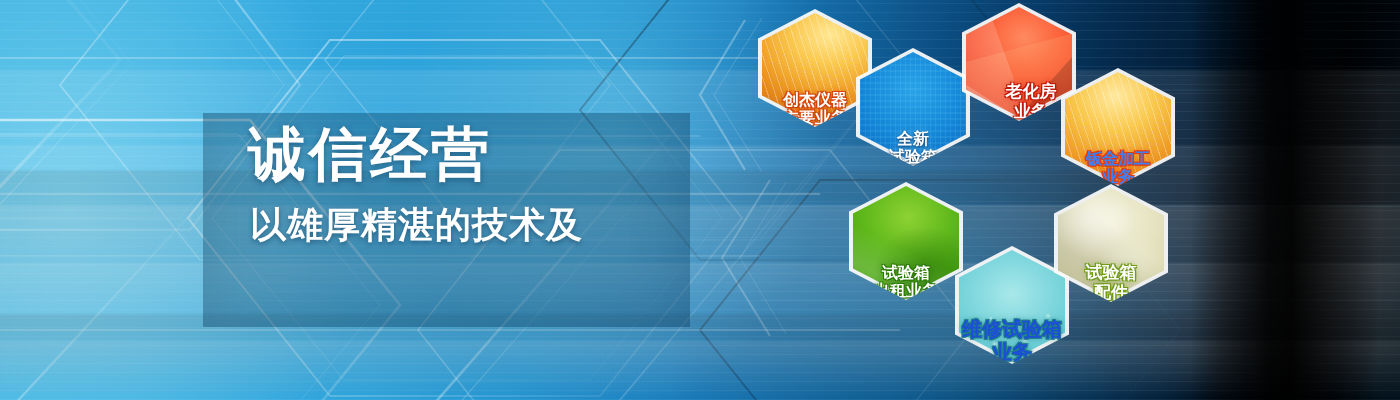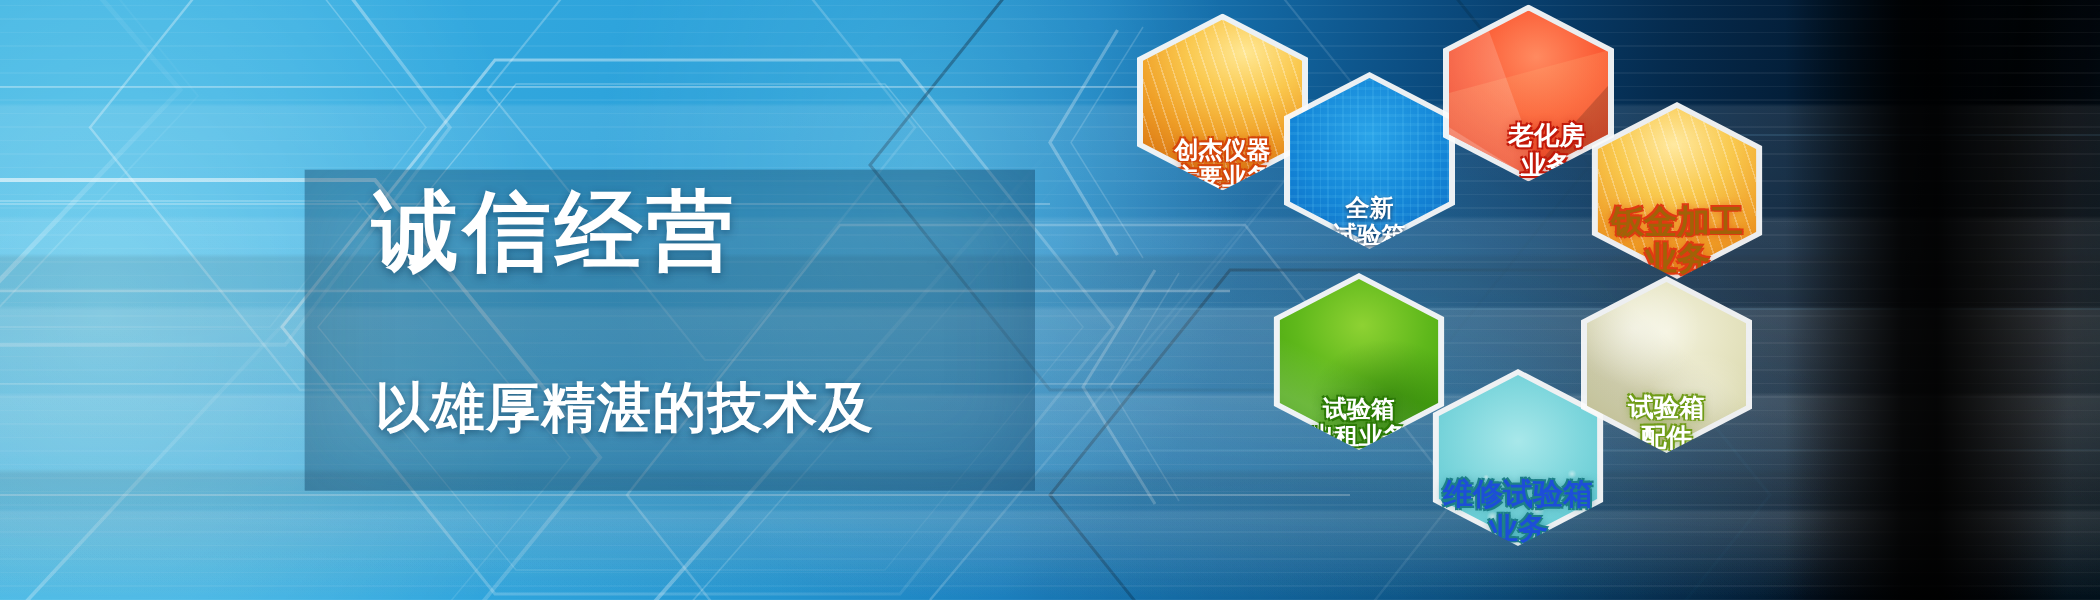--- a/index.html
+++ b/index.html
@@ -95,21 +95,21 @@
     text-shadow:0 2px 6px rgba(0,40,70,.45);
     font-family:"DejaVu Sans","Liberation Sans",sans-serif;
   }
   .slogan-sub{
     position:absolute;left:47px;top:88px;
     font-size:36px;line-height:47px;font-weight:bold;color:#ffffff;
     letter-spacing:1px;
     text-shadow:0 2px 5px rgba(0,40,70,.45);
     font-family:"DejaVu Sans","Liberation Sans",sans-serif;
   }
-  .slogan-sub div{white-space:nowrap;margin-top:48px;}
+  .slogan-sub div{white-space:nowrap;}
 
   
   .hexes{position:absolute;inset:0;}
   .hex{
     position:absolute;
     display:flex;align-items:flex-end;justify-content:center;
     clip-path:polygon(50% 0%,100% 25%,100% 75%,50% 100%,0% 75%,0% 25%);
     background:rgba(255,255,255,.92);
     filter:drop-shadow(0 3px 5px rgba(0,0,0,.35));
   }
@@ -150,21 +150,21 @@
       radial-gradient(ellipse 130% 110% at 50% 40%, #a8e8ea 0%, #7fd7dd 30%, #58c5cf 62%, #41b4c0 88%, #35a4b0 100%);}
   .fill-parts{background:
       radial-gradient(ellipse 130% 110% at 50% 30%, #f3f2dd 0%, #e6e4c2 30%, #d7d6a8 62%, #c9c894 88%, #bcbd85 100%);}
 
   .lbl-main   {font-size:16px;color:#ffffff;
     text-shadow:-1.2px -1.2px 0 #d4450a,1.2px -1.2px 0 #d4450a,-1.2px 1.2px 0 #d4450a,1.2px 1.2px 0 #d4450a,0 0 5px rgba(200,60,10,.8);}
   .lbl-new    {font-size:16px;color:#ffffff;
     text-shadow:0 1px 3px rgba(0,25,60,.9),0 0 7px rgba(140,220,255,.55);}
   .lbl-aging  {font-size:17px;color:#ffffff;
     text-shadow:-1.2px -1.2px 0 #c2190a,1.2px -1.2px 0 #c2190a,-1.2px 1.2px 0 #c2190a,1.2px 1.2px 0 #c2190a,0 0 6px rgba(190,30,10,.85);margin-left:24px;}
-  .lbl-sheet  {font-size:22px;color:#a16207;
+  .lbl-sheet  {font-size:16px;color:#3b82f6;
     text-shadow:-1.2px -1.2px 0 #e03a12,1.2px -1.2px 0 #e03a12,-1.2px 1.2px 0 #e03a12,1.2px 1.2px 0 #e03a12,0 0 6px rgba(220,60,15,.8);}
   .lbl-rent   {font-size:16px;color:#ffffff;
     text-shadow:-1.1px -1.1px 0 #2b7a05,1.1px -1.1px 0 #2b7a05,-1.1px 1.1px 0 #2b7a05,1.1px 1.1px 0 #2b7a05,0 0 6px rgba(40,110,5,.8);}
   .lbl-repair {font-size:20px;color:#1d4ed8;
     text-shadow:-1.1px -1.1px 0 #1d7f88,1.1px -1.1px 0 #1d7f88,-1.1px 1.1px 0 #1d7f88,1.1px 1.1px 0 #1d7f88,0 0 6px rgba(20,110,120,.8);}
   .lbl-parts  {font-size:17px;color:#ffffff;
     text-shadow:-1.2px -1.2px 0 #6f9c17,1.2px -1.2px 0 #6f9c17,-1.2px 1.2px 0 #6f9c17,1.2px 1.2px 0 #6f9c17,0 0 6px rgba(110,150,20,.8);}
 
   
   .tex-lines{

